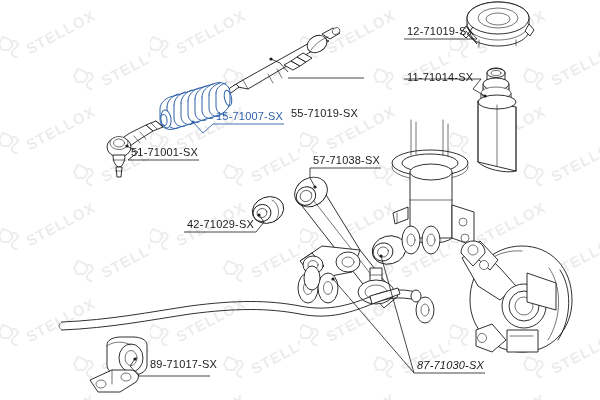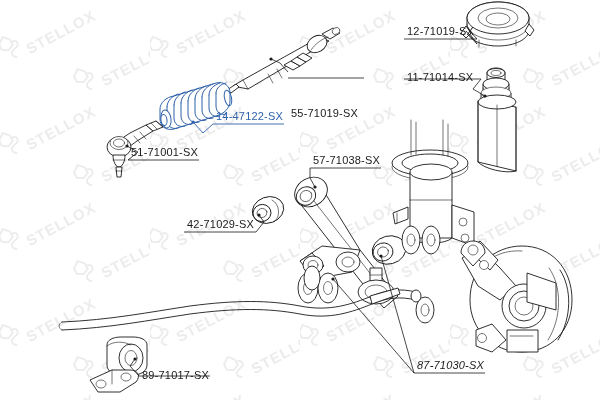--- a/index.html
+++ b/index.html
@@ -347,26 +347,26 @@
     </g>
   </svg>
 
   <div id="label-layer">
     <div class="part-label" style="left:291px; top:64px;margin-top:43px;">55-71019-SX</div>
 
     <div class="part-label" style="left:407px; top:25px;">12-71019-SX</div>
 
     <div class="part-label" style="left:407px; top:65px;margin-top:6px;">11-71014-SX</div>
 
-    <div class="part-label highlight" style="left:216px; top:110px;">14-47122-SX</div>
+    <div class="part-label highlight" style="left:216px; top:110px;">15-71007-SX</div>
 
     <div class="part-label" style="left:131px; top:146px;">51-71001-SX</div>
 
     <div class="part-label" style="left:313px; top:154px;">57-71038-SX</div>
 
     <div class="part-label" style="left:187px; top:218px;">42-71029-SX</div>
 
-    <div class="part-label" style="left:142px; top:369px;">89-71017-SX</div>
+    <div class="part-label" style="left:142px; top:358px;padding-left:8px;">89-71017-SX</div>
 
     <div class="part-label" style="left:417px; top:359px;font-style:italic;">87-71030-SX</div>
   </div>
 
 </div>
 
 </body></html>

